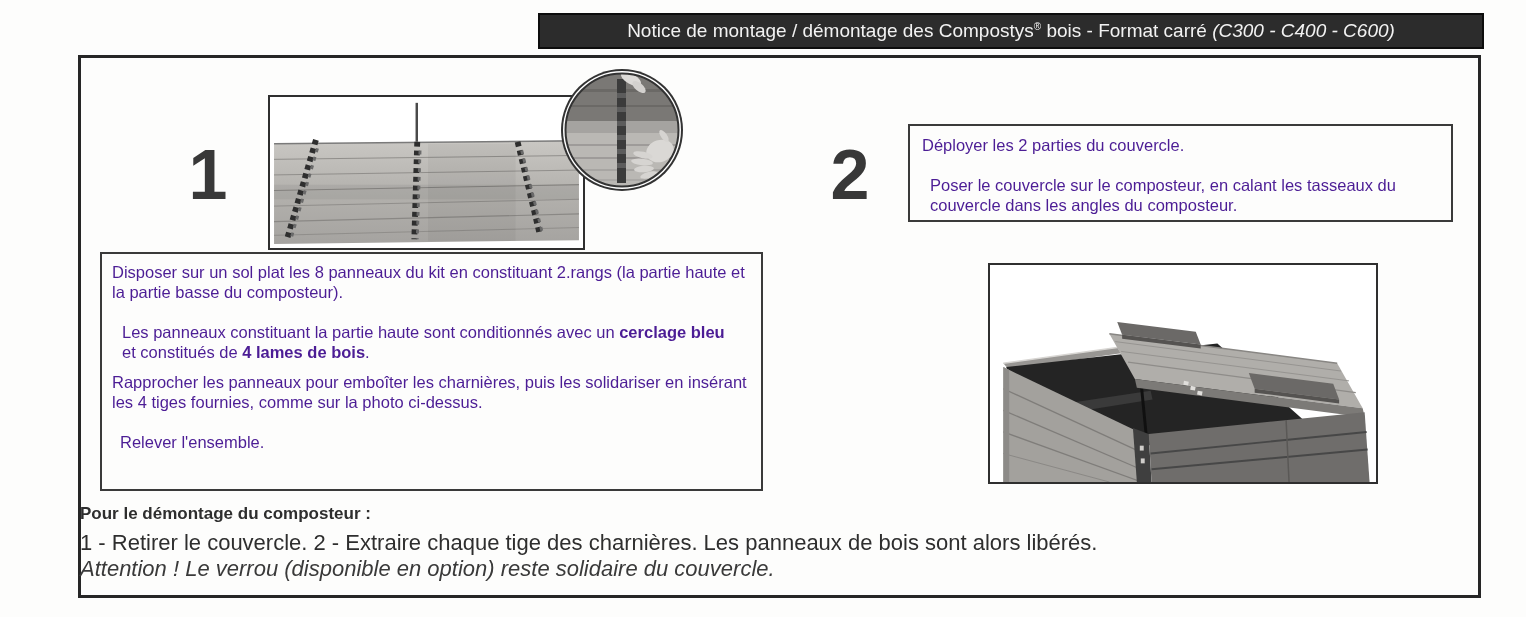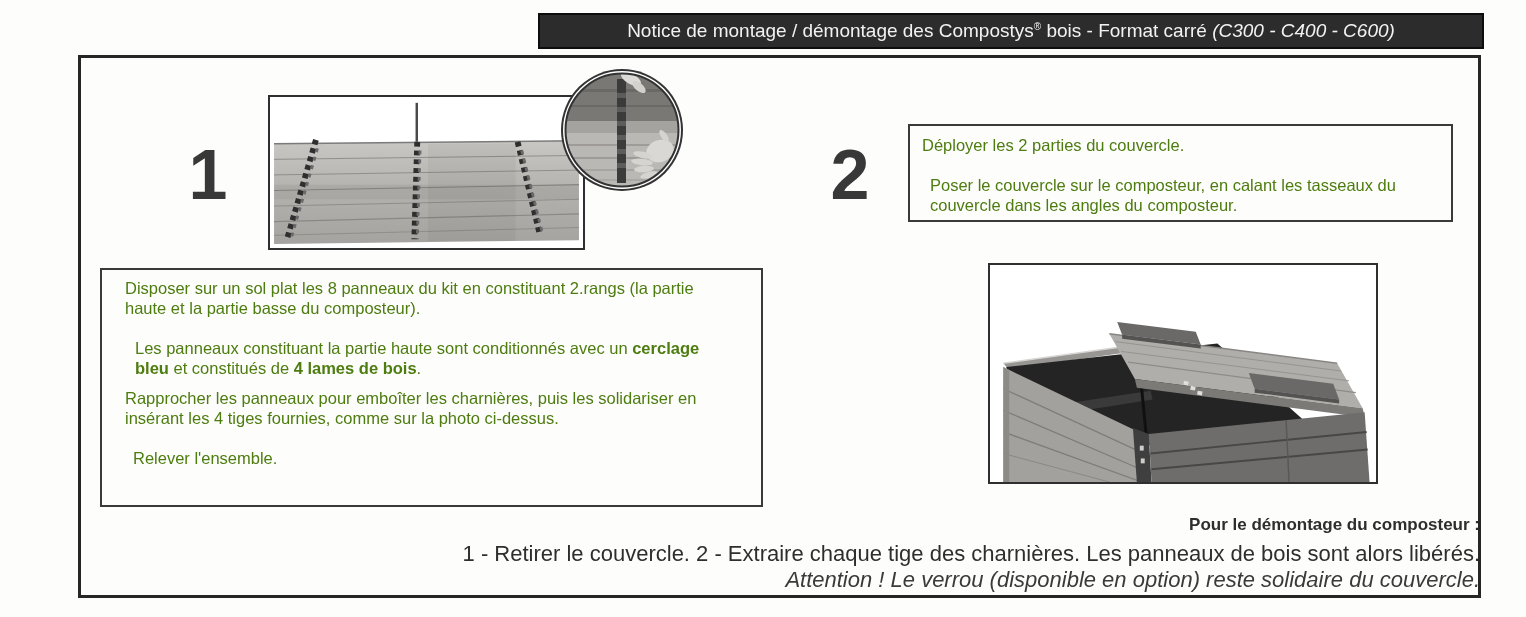--- a/index.html
+++ b/index.html
@@ -34,30 +34,30 @@
   .panels-photo { left:268px; top:95px; width:317px; height:155px; }
   .hinge-inset {
     position:absolute; left:563px; top:71px; width:118px; height:118px;
     border-radius:50%; overflow:hidden; box-shadow:0 0 0 2px #333;
     background:#fff;
   }
   .composter-photo { left:988px; top:263px; width:390px; height:221px; }
   .photo-frame svg, .hinge-inset svg { display:block; width:100%; height:100%; }
   .text-box {
     position:absolute; border:2px solid #3a3a3a; background:#fdfdfc;
-    font-size:16.5px; line-height:20px; color:#4d7c0f;
-  }
-  .box1 { left:100px; top:268px; width:663px; height:239px; padding:8px 23px; }
+    font-size:16.5px; line-height:20px; color:#4c1d95;
+  }
+  .box1 { left:100px; top:252px; width:663px; height:239px; padding:8px 10px; }
   .box2 { left:908px; top:124px; width:545px; height:98px; padding:9px 12px; }
   .text-box p { margin:0 0 20px 0; }
   .text-box p.tight { margin:10px; }
   .text-box p:last-child { margin:8px; }
   .text-box b { font-weight:700; }
   .footer-block {
-    position:absolute; left:80px; top:515px; width:1400px; text-align:right;
+    position:absolute; left:80px; top:504px; width:1400px; text-align:left;
   }
   .footer-title { font-size:17px; font-weight:700; margin-bottom:6px; }
   .footer-steps { font-size:22px; margin-bottom:0; }
   .footer-warning { font-size:22px; font-style:italic; color:#3a3a3a; }
 </style>
 </head>
 <body>
 
 <div class="page">
 

